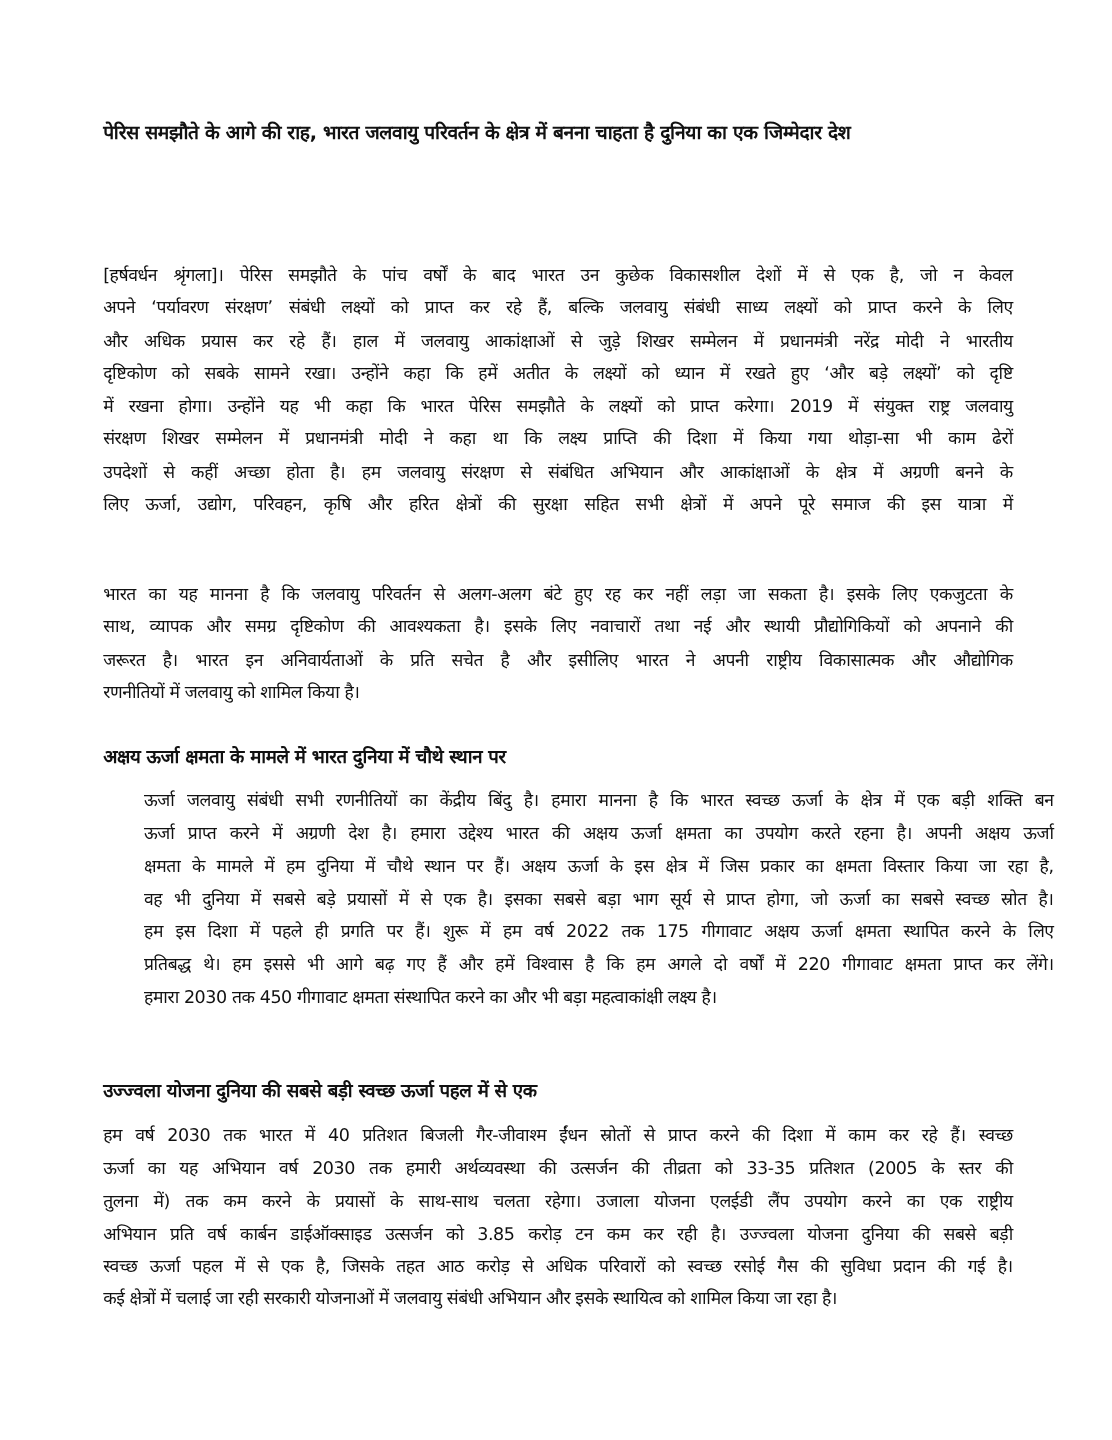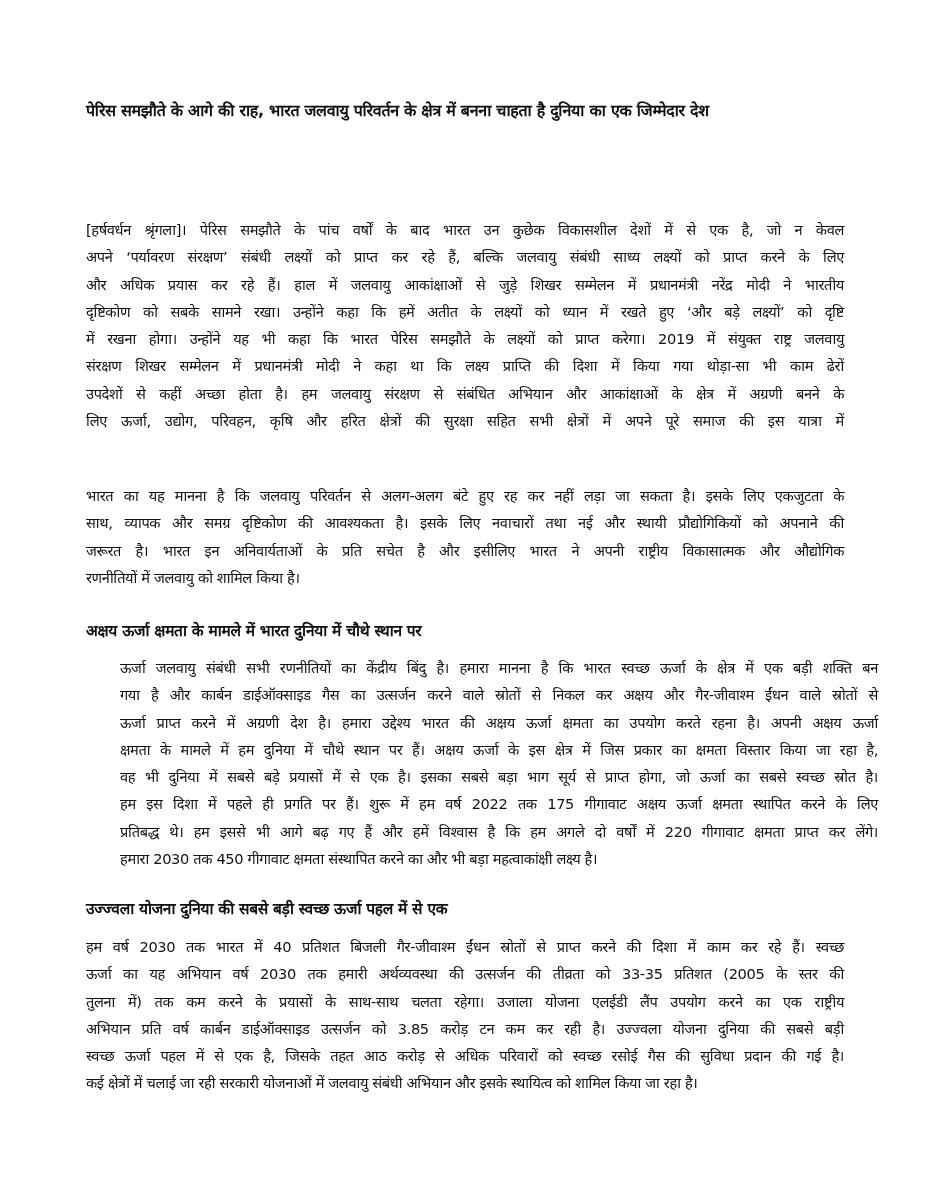--- a/index.html
+++ b/index.html
@@ -49,21 +49,20 @@
     <span class="line">भारत का यह मानना है कि जलवायु परिवर्तन से अलग-अलग बंटे हुए रह कर नहीं लड़ा जा सकता है। इसके लिए एकजुटता के</span>
     <span class="line">साथ, व्यापक और समग्र दृष्टिकोण की आवश्यकता है। इसके लिए नवाचारों तथा नई और स्थायी प्रौद्योगिकियों को अपनाने की</span>
     <span class="line">जरूरत है। भारत इन अनिवार्यताओं के प्रति सचेत है और इसीलिए भारत ने अपनी राष्ट्रीय विकासात्मक और औद्योगिक</span>
     <span class="line last">रणनीतियों में जलवायु को शामिल किया है।</span>
   </div>
 
   <h2 class="heading" style="top:619px; margin:0;">अक्षय ऊर्जा क्षमता के मामले में भारत दुनिया में चौथे स्थान पर</h2>
 
   <div class="para" style="top:654px;margin-left:34px;">
     <span class="line">ऊर्जा जलवायु संबंधी सभी रणनीतियों का केंद्रीय बिंदु है। हमारा मानना है कि भारत स्वच्छ ऊर्जा के क्षेत्र में एक बड़ी शक्ति बन</span>
-    <span class="line">गया है और कार्बन डाईऑक्साइड गैस का उत्सर्जन करने वाले स्रोतों से निकल कर अक्षय और गैर-जीवाश्म ईंधन वाले स्रोतों से</span>
     <span class="line">ऊर्जा प्राप्त करने में अग्रणी देश है। हमारा उद्देश्य भारत की अक्षय ऊर्जा क्षमता का उपयोग करते रहना है। अपनी अक्षय ऊर्जा</span>
     <span class="line">क्षमता के मामले में हम दुनिया में चौथे स्थान पर हैं। अक्षय ऊर्जा के इस क्षेत्र में जिस प्रकार का क्षमता विस्तार किया जा रहा है,</span>
     <span class="line">वह भी दुनिया में सबसे बड़े प्रयासों में से एक है। इसका सबसे बड़ा भाग सूर्य से प्राप्त होगा, जो ऊर्जा का सबसे स्वच्छ स्रोत है।</span>
     <span class="line">हम इस दिशा में पहले ही प्रगति पर हैं। शुरू में हम वर्ष 2022 तक 175 गीगावाट अक्षय ऊर्जा क्षमता स्थापित करने के लिए</span>
     <span class="line">प्रतिबद्ध थे। हम इससे भी आगे बढ़ गए हैं और हमें विश्वास है कि हम अगले दो वर्षों में 220 गीगावाट क्षमता प्राप्त कर लेंगे।</span>
     <span class="line last">हमारा 2030 तक 450 गीगावाट क्षमता संस्थापित करने का और भी बड़ा महत्वाकांक्षी लक्ष्य है।</span>
   </div>
 
   <h2 class="heading" style="top:897px; margin:0;">उज्ज्वला योजना दुनिया की सबसे बड़ी स्वच्छ ऊर्जा पहल में से एक</h2>
 

